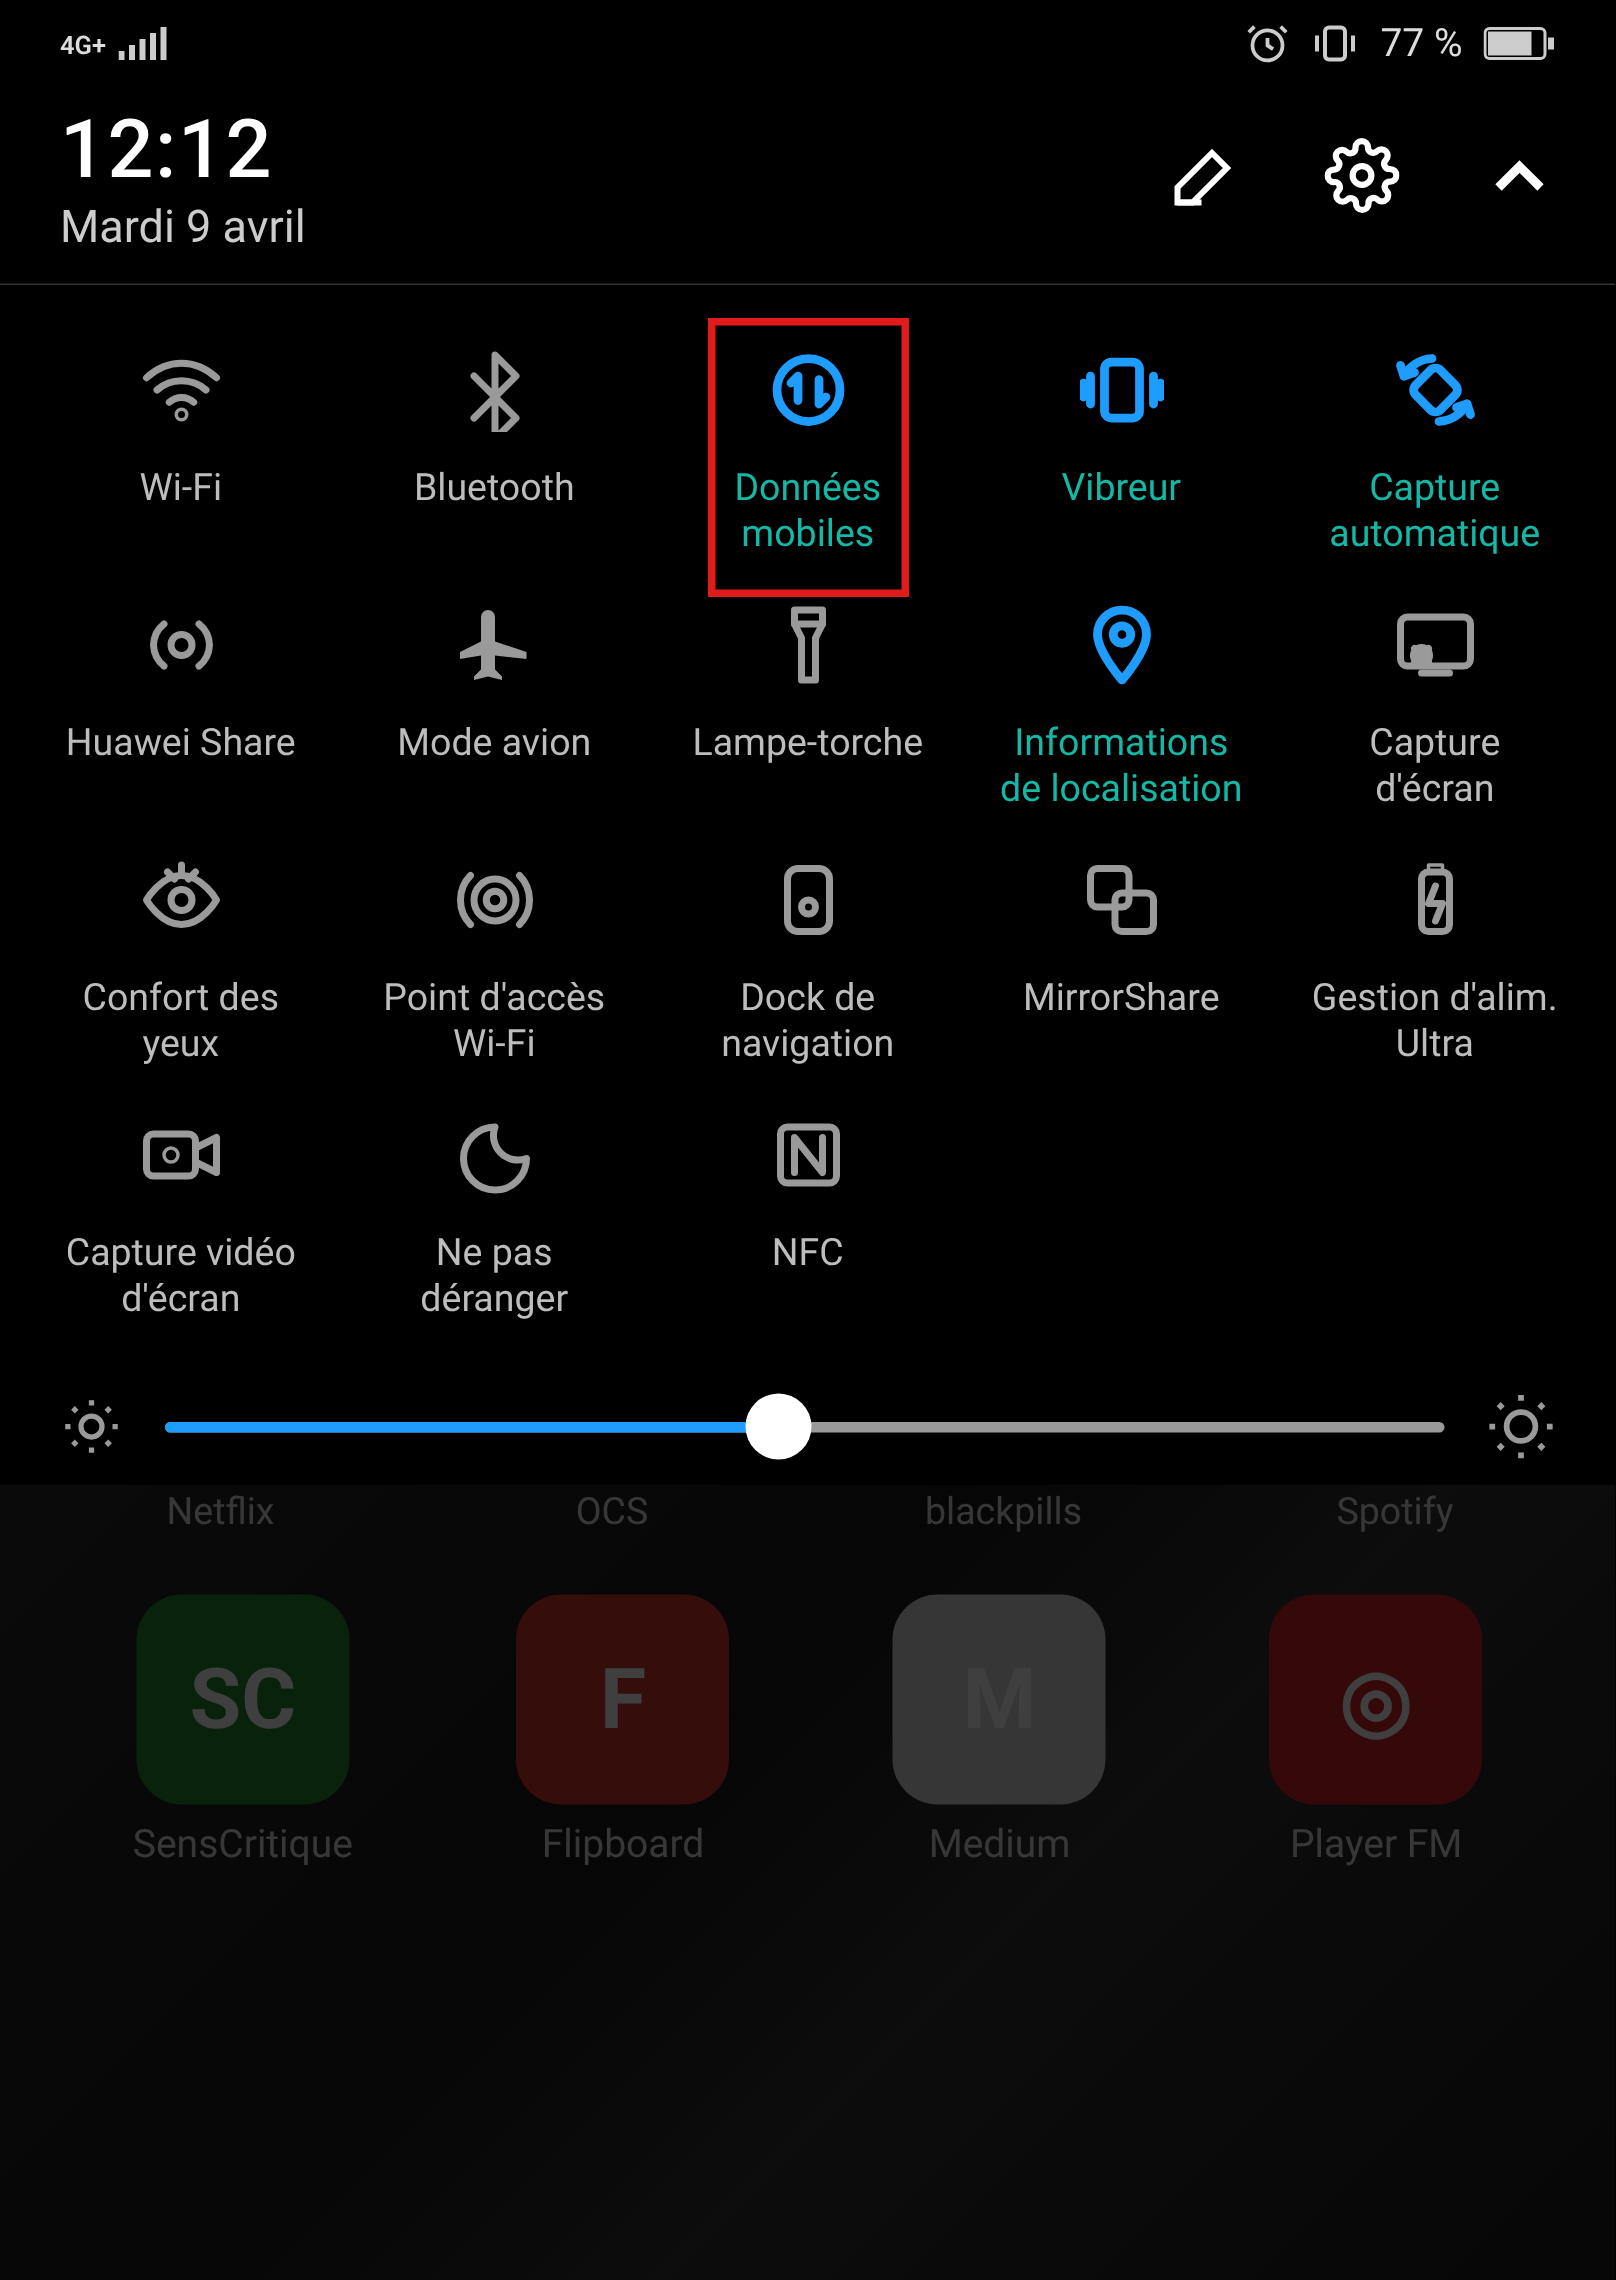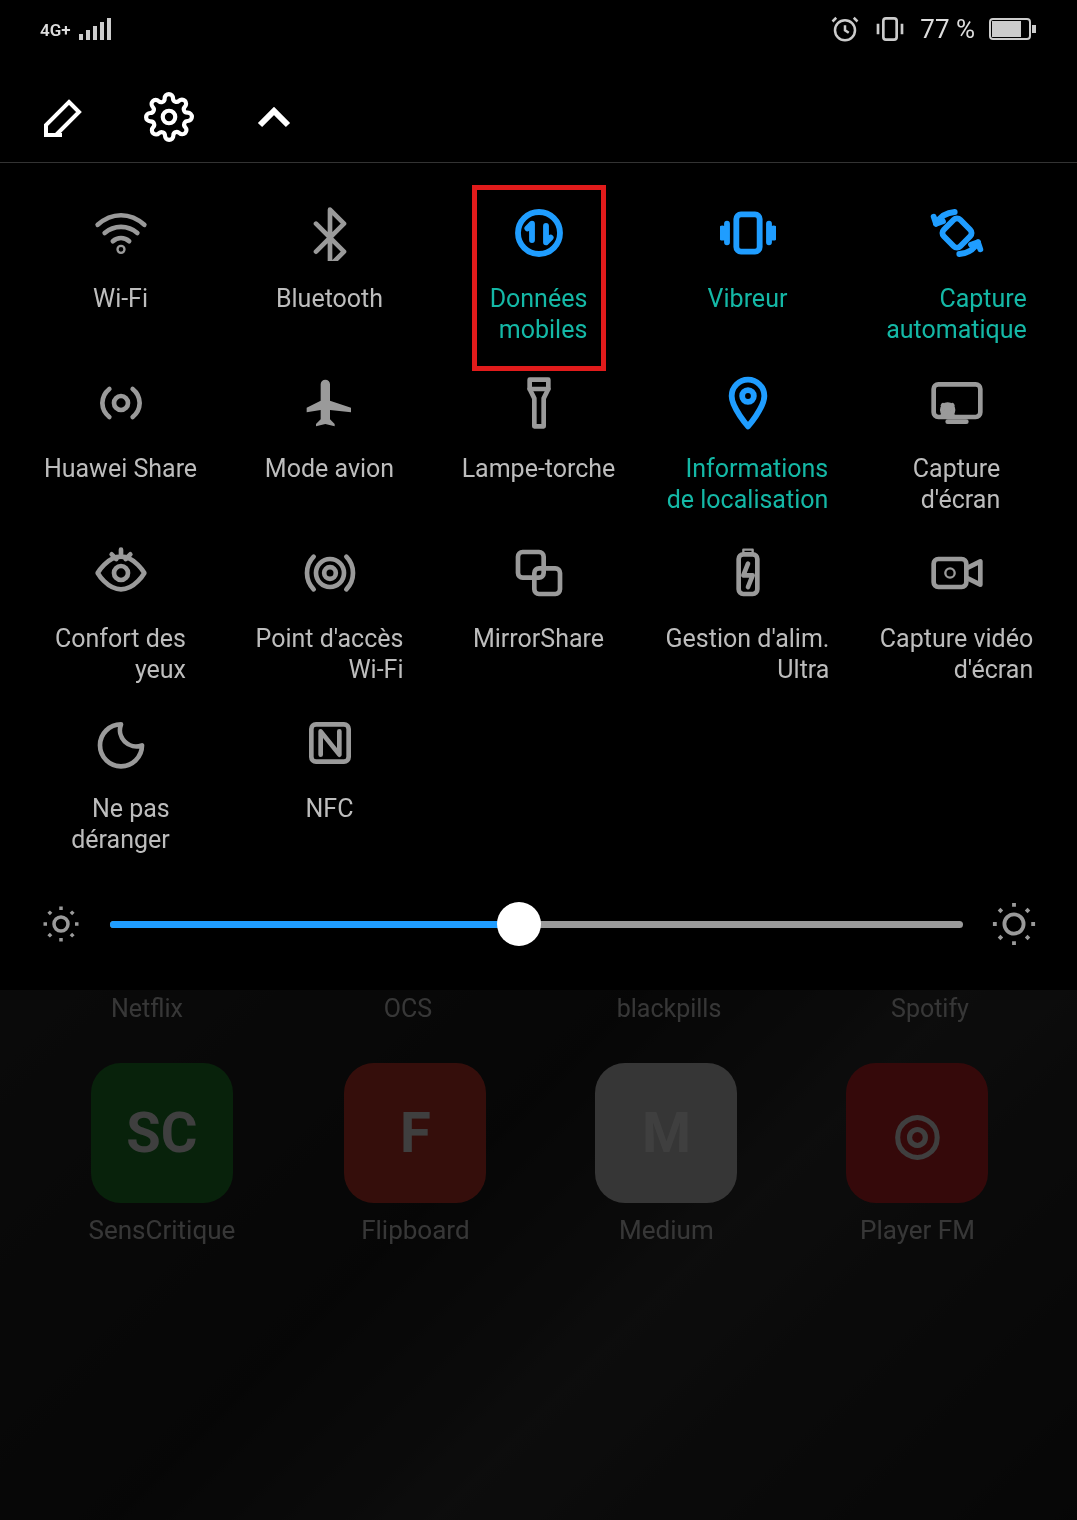--- a/index.html
+++ b/index.html
@@ -75,21 +75,20 @@
     justify-content: center;
     margin-bottom: 14px;
   }
   .tile-icon svg { display:block; }
   .tile-label {
     font-size: 25px;
     line-height: 1.25;
     color: #bdbdbd;
     max-width: 200px;
     white-space: pre-line;
-    text-align: right;
   }
   .tile.active .tile-label { color: #14b8a6; }
   .tile.highlight::before {
     content: "";
     position: absolute;
     top: -8px;
     left: 50%;
     transform: translateX(-50%);
     width: 124px;
     height: 176px;
@@ -212,20 +211,24 @@
     <span style="font-size:26px;">77 %</span>
     <svg width="48" height="24" viewBox="0 0 48 24">
         <rect x="1" y="2" width="40" height="20" rx="3" fill="none" stroke="#ccc" stroke-width="2"></rect>
         <rect x="3" y="4" width="29" height="16" fill="#ccc"></rect>
         <rect x="43" y="8" width="4" height="8" fill="#ccc"></rect>
       </svg>
   </div>
 </div>
 
 <div class="header">
+  <div class="header-left">
+    <div class="time">12:12</div>
+    <div class="date">Mardi 9 avril</div>
+  </div>
   <div class="header-right">
     <svg width="48" height="48" viewBox="0 0 24 24" fill="none" stroke="#fff" stroke-width="2">
         <path d="M3 21h8"></path>
         <path d="M14.5 4.5l5 5L8 21l-5 0 0-5z"></path>
       </svg>
     <svg width="50" height="50" viewBox="0 0 24 24" fill="none" stroke="#fff" stroke-width="2">
         <circle cx="12" cy="12" r="3"></circle>
         <path d="M19.4 15a1.65 1.65 0 0 0 .33 1.82l.06.06a2 2 0 1 1-2.83 2.83l-.06-.06a1.65 1.65 0 0 0-1.82-.33 1.65 1.65 0 0 0-1 1.51V21a2 2 0 0 1-4 0v-.09a1.65 1.65 0 0 0-1-1.51 1.65 1.65 0 0 0-1.82.33l-.06.06a2 2 0 1 1-2.83-2.83l.06-.06a1.65 1.65 0 0 0 .33-1.82 1.65 1.65 0 0 0-1.51-1H3a2 2 0 0 1 0-4h.09a1.65 1.65 0 0 0 1.51-1 1.65 1.65 0 0 0-.33-1.82l-.06-.06a2 2 0 1 1 2.83-2.83l.06.06a1.65 1.65 0 0 0 1.82.33h0a1.65 1.65 0 0 0 1-1.51V3a2 2 0 0 1 4 0v.09a1.65 1.65 0 0 0 1 1.51 1.65 1.65 0 0 0 1.82-.33l.06-.06a2 2 0 1 1 2.83 2.83l-.06.06a1.65 1.65 0 0 0-.33 1.82v0a1.65 1.65 0 0 0 1.51 1H21a2 2 0 0 1 0 4h-.09a1.65 1.65 0 0 0-1.51 1z"></path>
       </svg>
     <svg width="48" height="48" viewBox="0 0 24 24" fill="none" stroke="#fff" stroke-width="3">
@@ -329,20 +332,29 @@
 yeux</div>
     </div>
     <div class="tile">
       <div class="tile-icon">
         <svg width="56" height="56" viewBox="0 0 24 24" stroke="#9a9a9a" fill="none" stroke-linecap="round" stroke-linejoin="round">
           <use href="#hotspot-icon"></use>
         </svg>
       </div>
       <div class="tile-label">Point d'accès
 Wi-Fi</div>
+    </div>
+    <div class="tile">
+      <div class="tile-icon">
+        <svg width="56" height="56" viewBox="0 0 24 24" stroke="#9a9a9a" fill="none" stroke-linecap="round" stroke-linejoin="round">
+          <use href="#navdock-icon"></use>
+        </svg>
+      </div>
+      <div class="tile-label">Dock de
+navigation</div>
     </div>
     <div class="tile">
       <div class="tile-icon">
         <svg width="56" height="56" viewBox="0 0 24 24" stroke="#9a9a9a" fill="none" stroke-linecap="round" stroke-linejoin="round">
           <use href="#mirror-icon"></use>
         </svg>
       </div>
       <div class="tile-label">MirrorShare</div>
     </div>
     <div class="tile">

